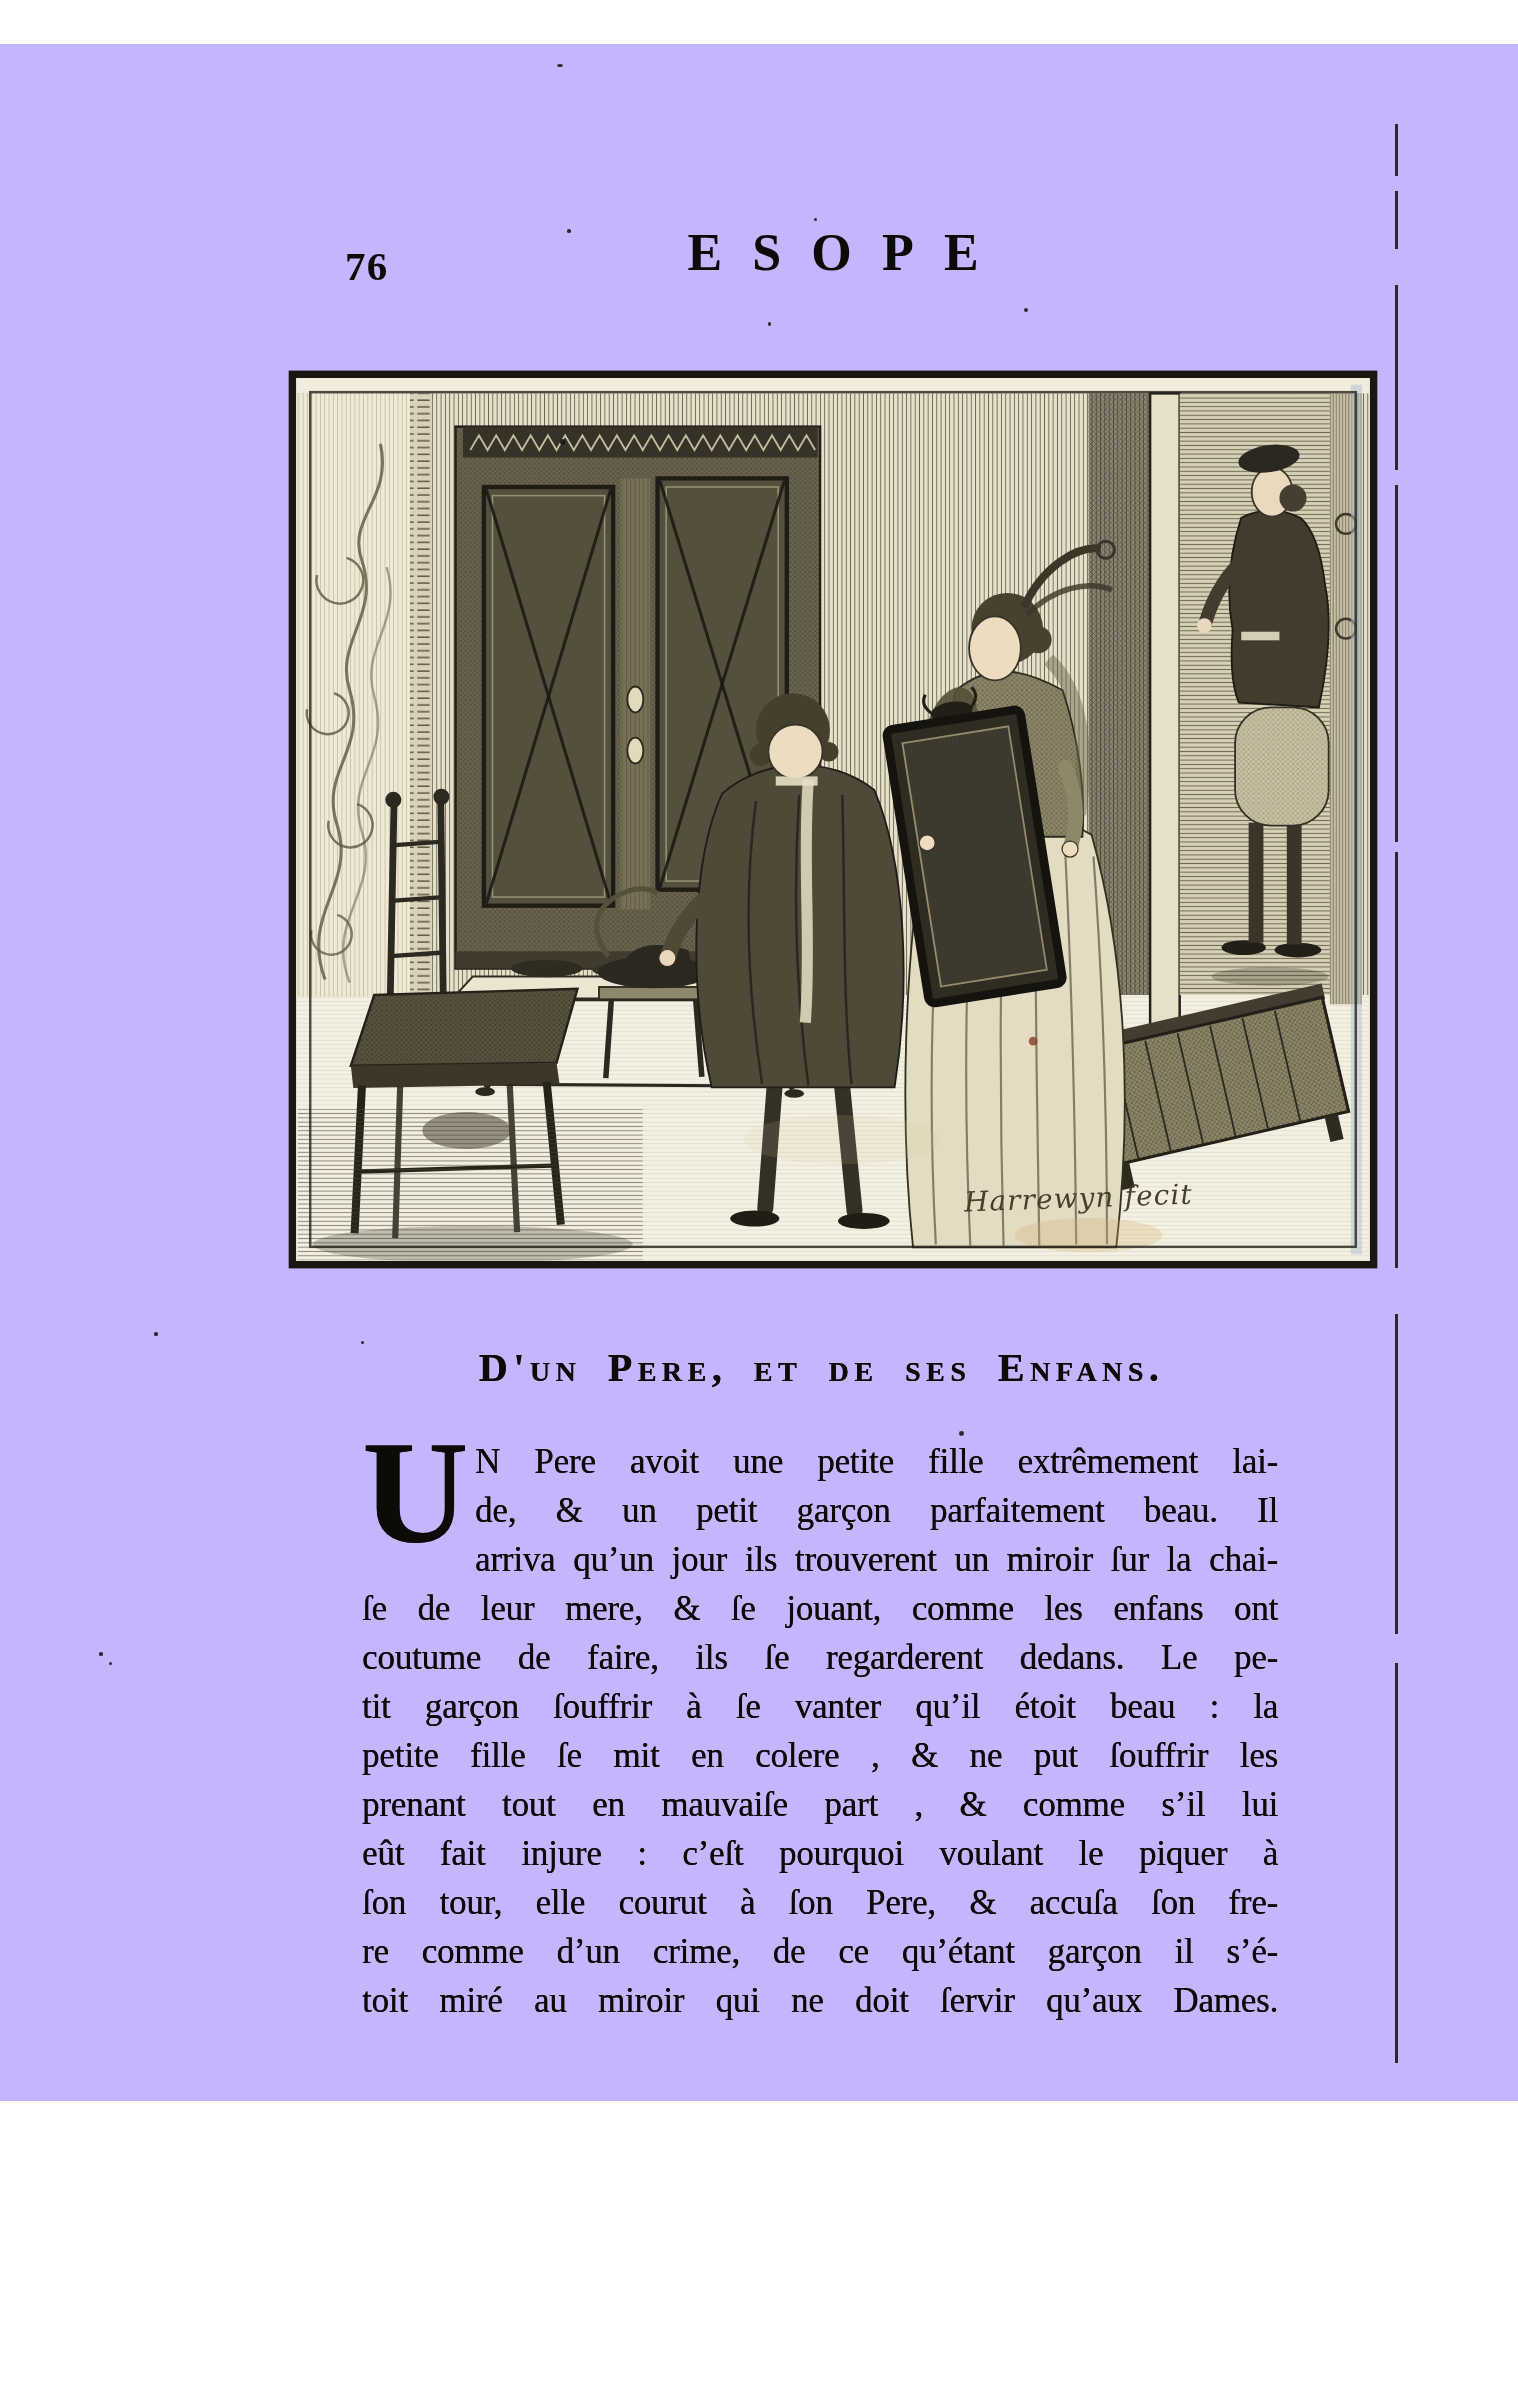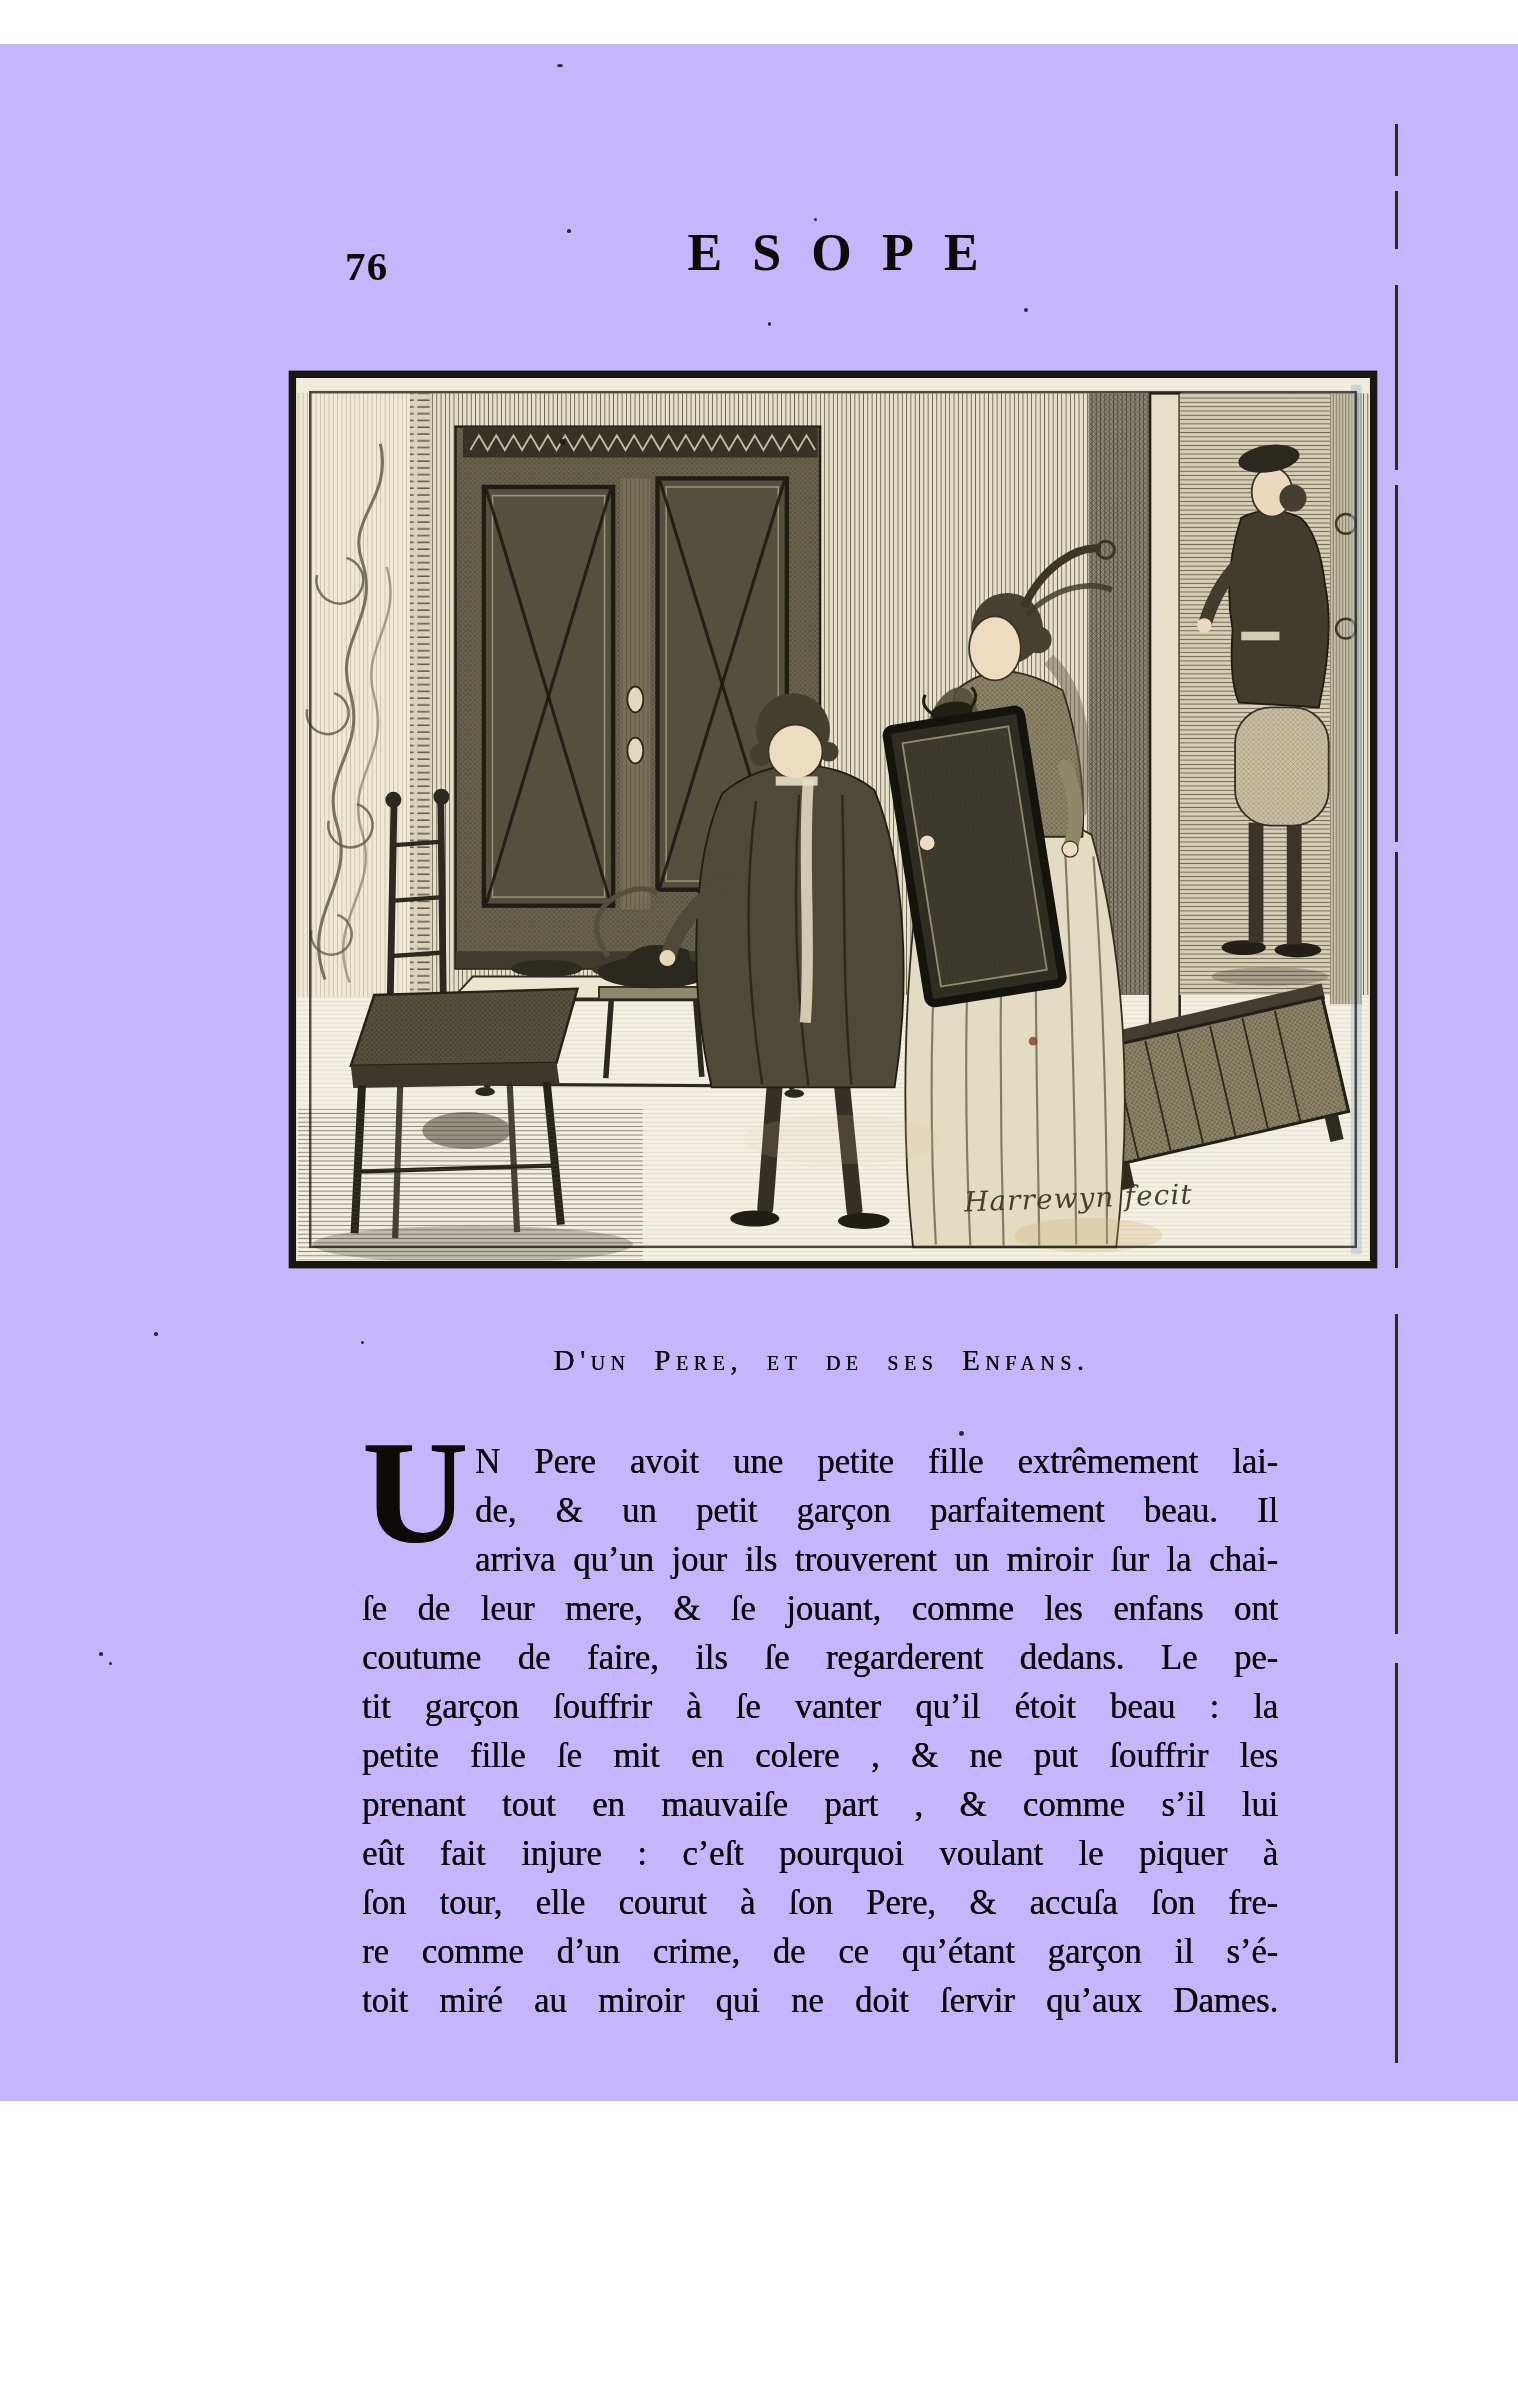--- a/index.html
+++ b/index.html
@@ -15,21 +15,21 @@
   .runhead{
     position:absolute;left:288px;top:179px;width:1090px;text-align:center;
     font-size:52px;font-weight:bold;letter-spacing:0.58em;text-indent:0.58em;
   }
   
   .plate{position:absolute;left:288px;top:326px;width:1090px;height:899px;}
   .plate svg{display:block;width:100%;height:100%;}
   
   .fable-title{
     position:absolute;left:326px;top:1300px;width:991px;text-align:center;
-    font-size:29px;font-weight:normal;font-variant:small-caps;
+    font-size:40px;font-weight:bold;font-variant:small-caps;
     letter-spacing:5.5px;word-spacing:11px;
     text-shadow:0.3px 0 currentColor;
   }
   
   .bodytext{
     position:absolute;left:362px;top:1393px;width:916px;
     font-size:35px;line-height:49px;letter-spacing:-0.2px;
     text-shadow:0.3px 0 currentColor;
   }
   .dropcap{

